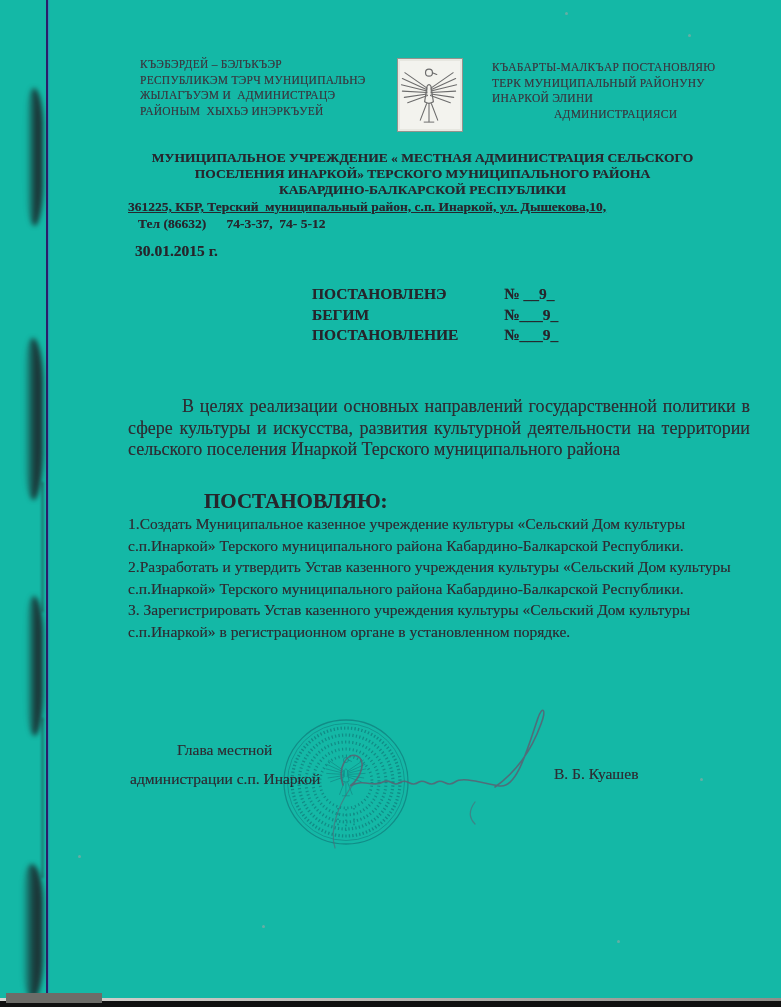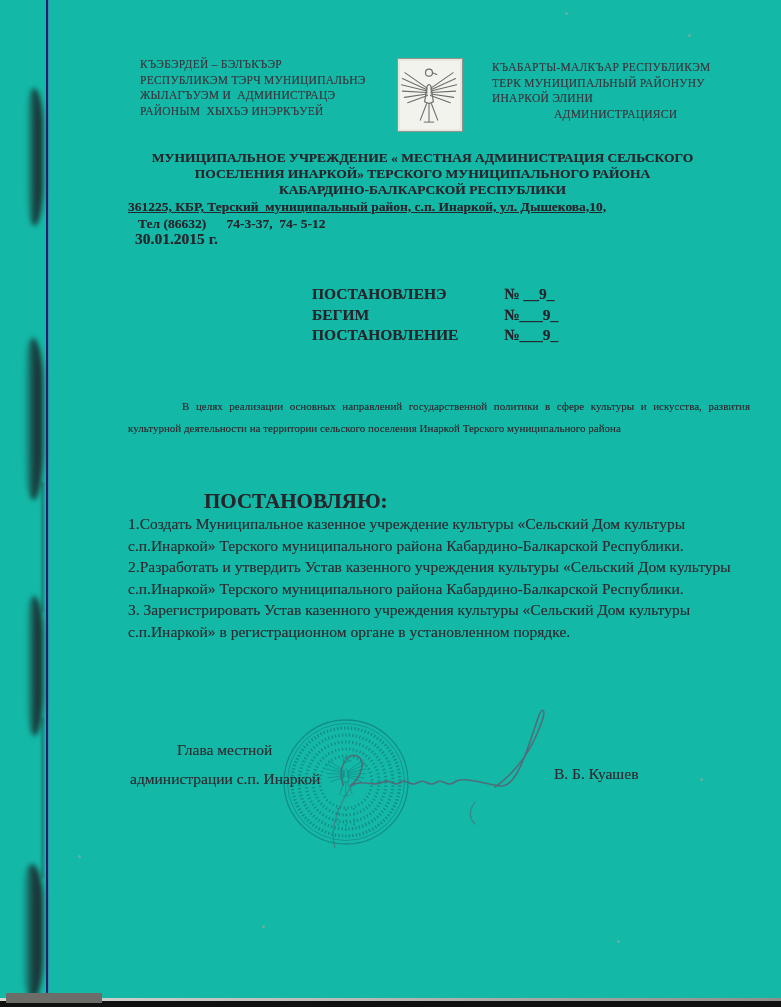--- a/index.html
+++ b/index.html
@@ -34,27 +34,27 @@
     border:1px solid #93938d;box-shadow:inset 0 0 0 2px #e7e7e0;}
 
   
   .org-title{left:100px;right:36px;top:150px;text-align:center;
     font-size:13.5px;font-weight:bold;line-height:16px;color:#27262d;}
   .org-address{left:128px;top:199px;font-size:13.5px;font-weight:bold;
     text-decoration:underline;color:#27262d;}
   .org-phone{left:138px;top:216px;font-size:13.5px;font-weight:bold;color:#27262d;}
 
   
-  .doc-date{left:135px;top:230px;font-size:15.5px;font-weight:bold;color:#26252b;}
+  .doc-date{left:135px;top:242px;font-size:15.5px;font-weight:bold;color:#26252b;}
   .res-block{left:312px;top:284px;font-size:15.5px;font-weight:bold;
     line-height:20.5px;color:#26252b;}
   .res-row .lbl{display:inline-block;width:192px;}
 
   
-  .preamble{left:128px;top:396px;width:622px;font-size:11px;line-height:21.5px;
+  .preamble{left:128px;top:396px;width:622px;font-size:18px;line-height:21.5px;
     text-align:justify;text-indent:54px;}
   .decree-word{left:204px;top:489px;font-size:21px;font-weight:bold;color:#26252b;}
   .items{left:128px;top:513px;width:626px;font-size:15.5px;line-height:21.5px;}
   .items p{margin:0;}
 
   
   .sig-line1{left:177px;top:741px;font-size:15.5px;}
   .sig-line2{left:130px;top:763px;font-size:15.5px;margin-top:7px;}
   .sig-name{left:554px;top:765px;font-size:15.5px;}
   .stamp-svg{left:278px;top:712px;mix-blend-mode:multiply;opacity:.8;}
@@ -102,21 +102,21 @@
           <path d="M27 64 h10" stroke-width="1"></path>
         </g>
       </defs>
       <g stroke="#6c6c6c">
           <use href="#eagle"></use>
         </g>
     </svg>
   </div>
 
   <div class="abs lh lh-right soft">
-    <div class="pre">КЪАБАРТЫ-МАЛКЪАР РЕСПУБЛИКЭМ</div>
+    <div class="pre">КЪАБАРТЫ-МАЛКЪАР ПОСТАНОВЛЯЮ</div>
     <div class="pre">ТЕРК МУНИЦИПАЛЬНЫЙ РАЙОНУНУ</div>
     <div class="pre">ИНАРКОЙ ЭЛИНИ</div>
     <div class="pre indent">АДМИНИСТРАЦИЯСИ</div>
   </div>
 
   <div class="abs org-title soft">
     <div>МУНИЦИПАЛЬНОЕ УЧРЕЖДЕНИЕ « МЕСТНАЯ АДМИНИСТРАЦИЯ  СЕЛЬСКОГО</div>
     <div>ПОСЕЛЕНИЯ ИНАРКОЙ» ТЕРСКОГО МУНИЦИПАЛЬНОГО РАЙОНА</div>
     <div>КАБАРДИНО-БАЛКАРСКОЙ РЕСПУБЛИКИ</div>
   </div>

